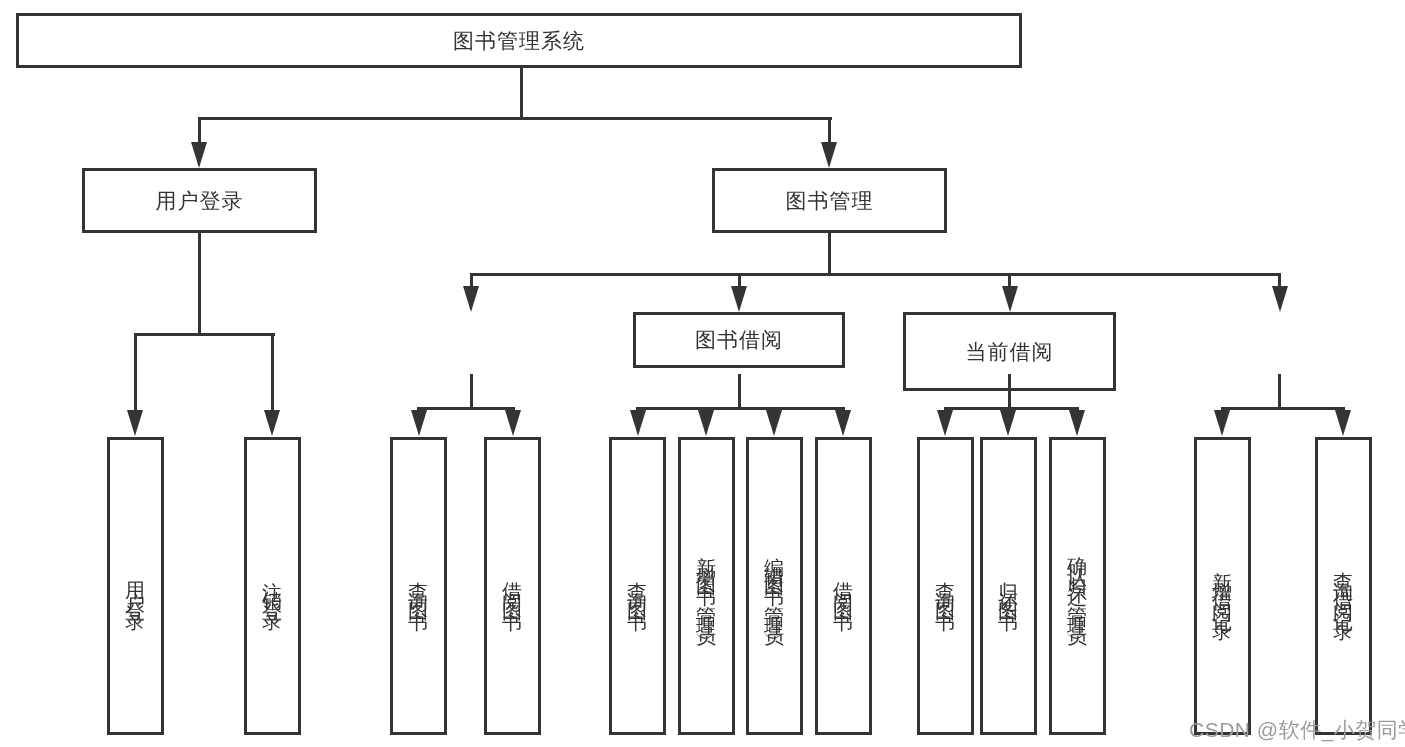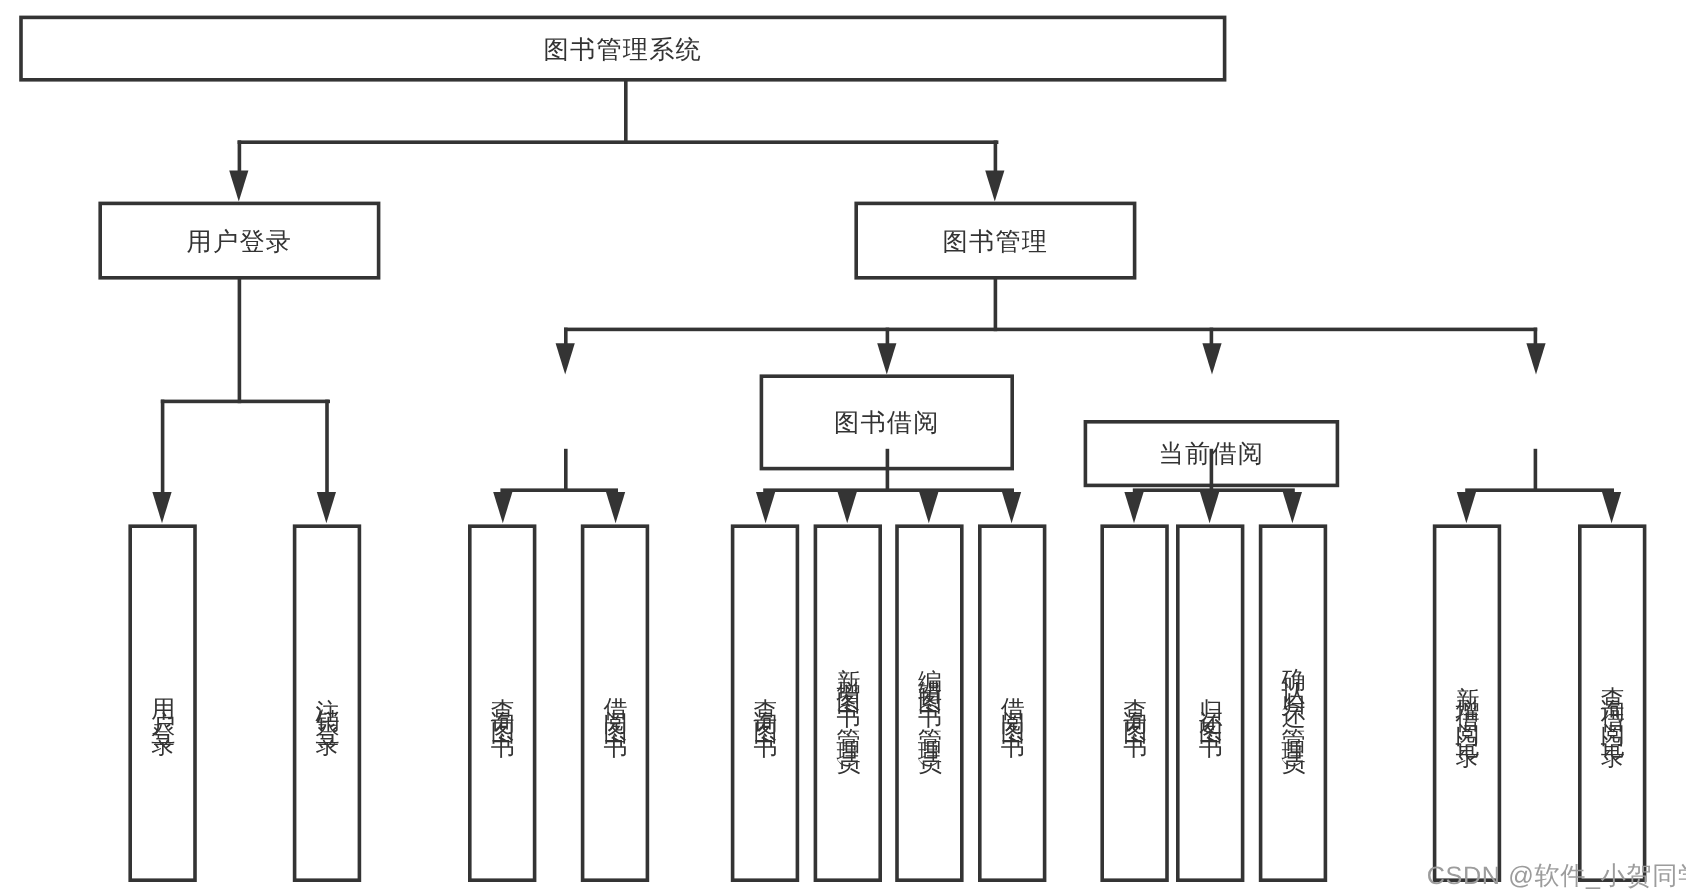--- a/index.html
+++ b/index.html
@@ -89,22 +89,22 @@
   <div class="hline" style="left:470px; top:273px; width:811px;"></div>
   <div class="vline" style="left:470px; top:273px; height:16px;"></div>
   <div class="vline" style="left:738px; top:273px; height:16px;"></div>
   <div class="vline" style="left:1008px; top:273px; height:16px;"></div>
   <div class="vline" style="left:1278px; top:273px; height:16px;"></div>
   <div class="arrow" style="left:463px; top:286px;"></div>
   <div class="arrow" style="left:731px; top:286px;"></div>
   <div class="arrow" style="left:1002px; top:286px;"></div>
   <div class="arrow" style="left:1272px; top:286px;"></div>
 
-  <div class="box box-h" style="left:633px; top:312px; width:212px; height:80px;">图书借阅</div>
-  <div class="box box-h" style="left:903px; top:312px; width:213px; height:56px;margin-top:38px;">当前借阅</div>
+  <div class="box box-h" style="left:633px; top:312px; width:212px; height:56px;">图书借阅</div>
+  <div class="box box-h" style="left:903px; top:312px; width:213px; height:79px;">当前借阅</div>
 
   <div class="vline" style="left:470px; top:374px; height:36px;"></div>
   <div class="hline" style="left:417px; top:407px; width:98px;"></div>
   <div class="arrow" style="left:411px; top:410px;"></div>
   <div class="arrow" style="left:505px; top:410px;"></div>
 
   <div class="vline" style="left:738px; top:374px; height:36px;"></div>
   <div class="hline" style="left:636px; top:407px; width:209px;"></div>
   <div class="arrow" style="left:630px; top:410px;"></div>
   <div class="arrow" style="left:698px; top:410px;"></div>

